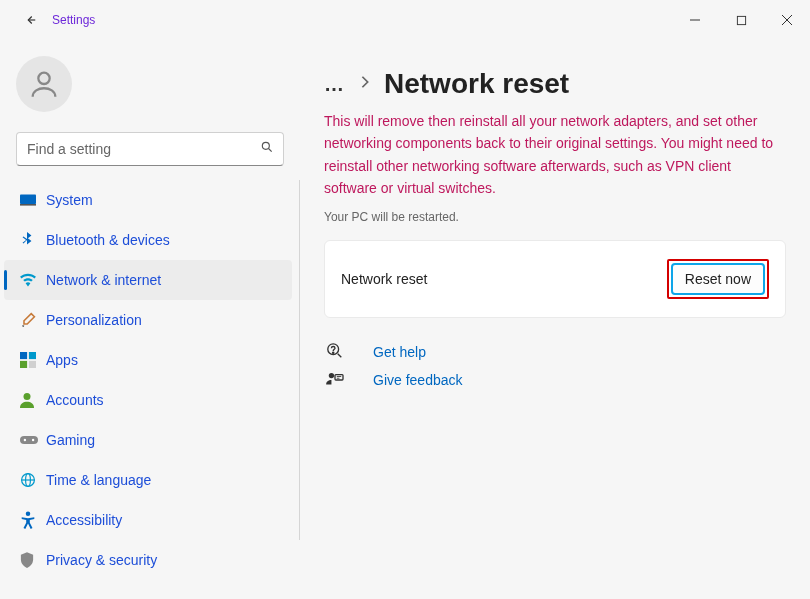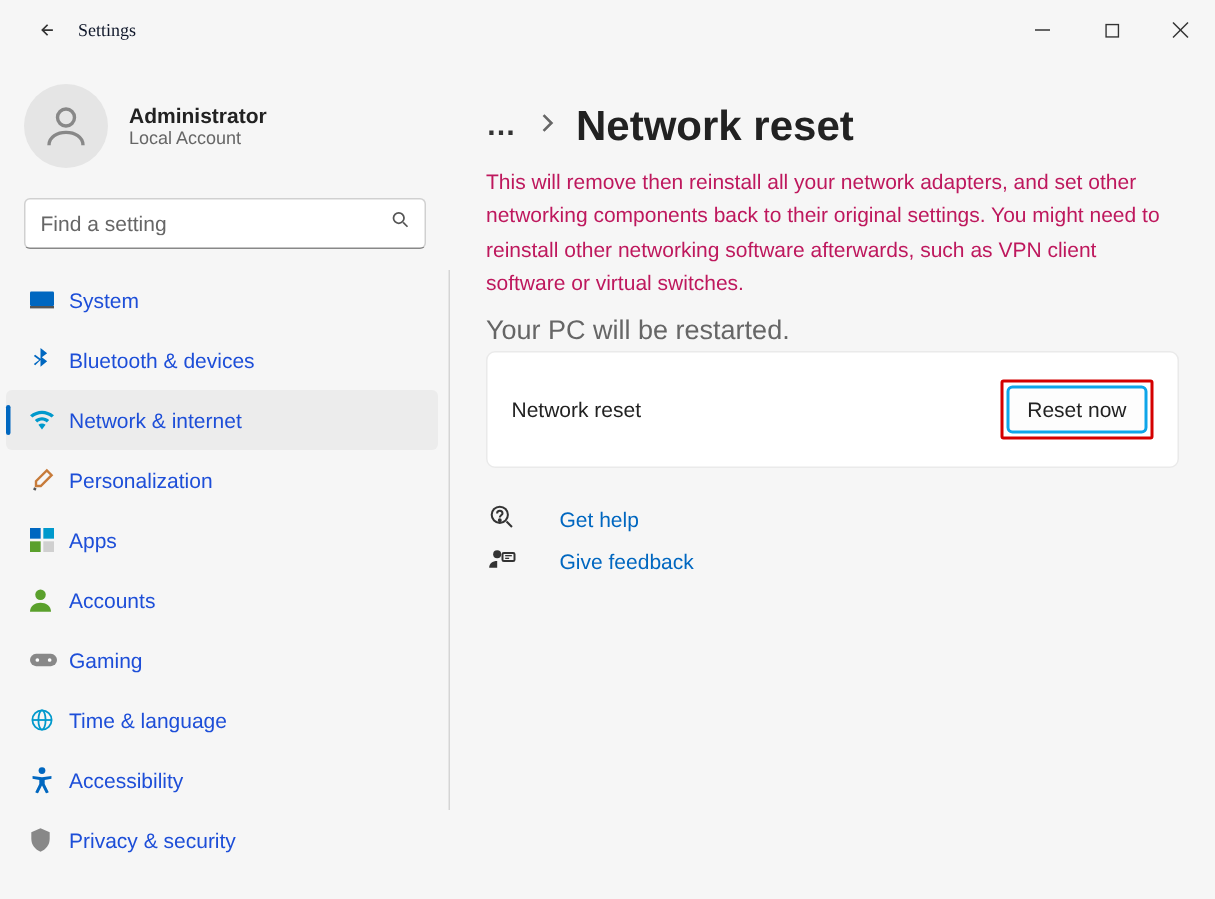--- a/index.html
+++ b/index.html
@@ -1,20 +1,20 @@
 <!DOCTYPE html>
 <html><head>
 <meta charset="utf-8">
 <style>
 * { box-sizing: border-box; margin: 0; padding: 0; font-family: "Segoe UI", sans-serif; }
 body { width: 810px; height: 599px; background: #f6f6f6; overflow: hidden; position: relative; }
 
 .titlebar { height: 40px; display: flex; align-items: center; padding: 0 0 0 16px; }
 .back { width: 28px; height: 28px; display: flex; align-items: center; justify-content: center; border-radius: 4px; cursor: pointer; }
-.titlebar-label { font-size: 12px; margin-left: 8px; color: #0f172a; font-family: Liberation Serif, serif; }
+.titlebar-label { font-size: 12px; margin-left: 8px; color: #6d28d9; }
 .caption { margin-left: auto; display: flex; }
 .caption-btn { width: 46px; height: 32px; display: flex; align-items: center; justify-content: center; cursor: pointer; }
 .caption-btn svg { stroke: #333; }
 
 .shell { display: flex; width: 100%; height: calc(100% - 40px); }
 
 .sidebar { width: 300px; padding: 8px 0 0 0; display: flex; flex-direction: column; }
 .user { display: flex; align-items: center; padding: 8px 16px 20px 16px; }
 .avatar { width: 56px; height: 56px; border-radius: 50%; background: #e5e5e5; display: flex; align-items: center; justify-content: center; margin-right: 14px; }
 .avatar svg { stroke: #888; fill: none; }
@@ -33,21 +33,21 @@
 .nav-item.selected { background: #ececec; }
 .nav-item.selected::before { content: ""; position: absolute; left: 0; top: 10px; bottom: 10px; width: 3px; background: #0067c0; border-radius: 2px; }
 
 .main { flex: 1; padding: 28px 24px 0 24px; overflow: auto; }
 .breadcrumb { display: flex; align-items: center; gap: 14px; margin-bottom: 10px; }
 .bc-dots { font-size: 20px; font-weight: bold; color: #333; letter-spacing: 2px; cursor: pointer; }
 .bc-chev { color: #666; }
 .page-title { font-size: 28px; font-weight: 600; color: #222; }
 
 .desc { font-size: 14px; color: #be185d; line-height: 1.6; margin-bottom: 10px; }
-.restart { font-size: 18px; color: #666; margin-bottom: 3px; }
+.restart { font-size: 12px; color: #666; margin-bottom: 16px; }
 
 .card { background: #fff; border: 1px solid #eaeaea; border-radius: 6px; padding: 18px 16px; display: flex; align-items: center; margin-bottom: 24px; }
 .card-label { font-size: 14px; color: #222; flex: 1; }
 .reset-btn { font-size: 14px; color: #222; background: #fdfdfd; border: 2px solid #0ea5e9; border-radius: 4px; padding: 6px 12px; cursor: pointer; }
 .highlight { border: 2px solid #d40000; padding: 2px; display: inline-block; border-radius: 2px; }
 
 .link-row { display: flex; align-items: flex-end; gap: 27px; margin-bottom: 12px; }
 .link-row a { color: #0067c0; text-decoration: none; font-size: 14px; cursor: pointer; }
 .link-row .icon { width: 22px; display: flex; justify-content: center; }
 </style>
@@ -83,24 +83,20 @@
 </div>
 
 <div class="shell">
   <div class="sidebar">
     <div class="user">
       <div class="avatar">
         <svg width="34" height="34" viewBox="0 0 24 24" stroke-width="1.6">
             <circle cx="12" cy="8" r="4"></circle>
             <path d="M4 21c0-4 4-6 8-6s8 2 8 6"></path>
           </svg>
-      </div>
-      <div>
-        <div class="user-name">Administrator</div>
-        <div class="user-sub">Local Account</div>
       </div>
     </div>
 
     <div class="search">
       <input type="text" placeholder="Find a setting" style="">
       <span class="icon">
         <svg width="14" height="14" viewBox="0 0 24 24" fill="none" stroke="#555" stroke-width="2">
             <circle cx="10" cy="10" r="6"></circle>
             <line x1="15" y1="15" x2="20" y2="20"></line>
           </svg>

